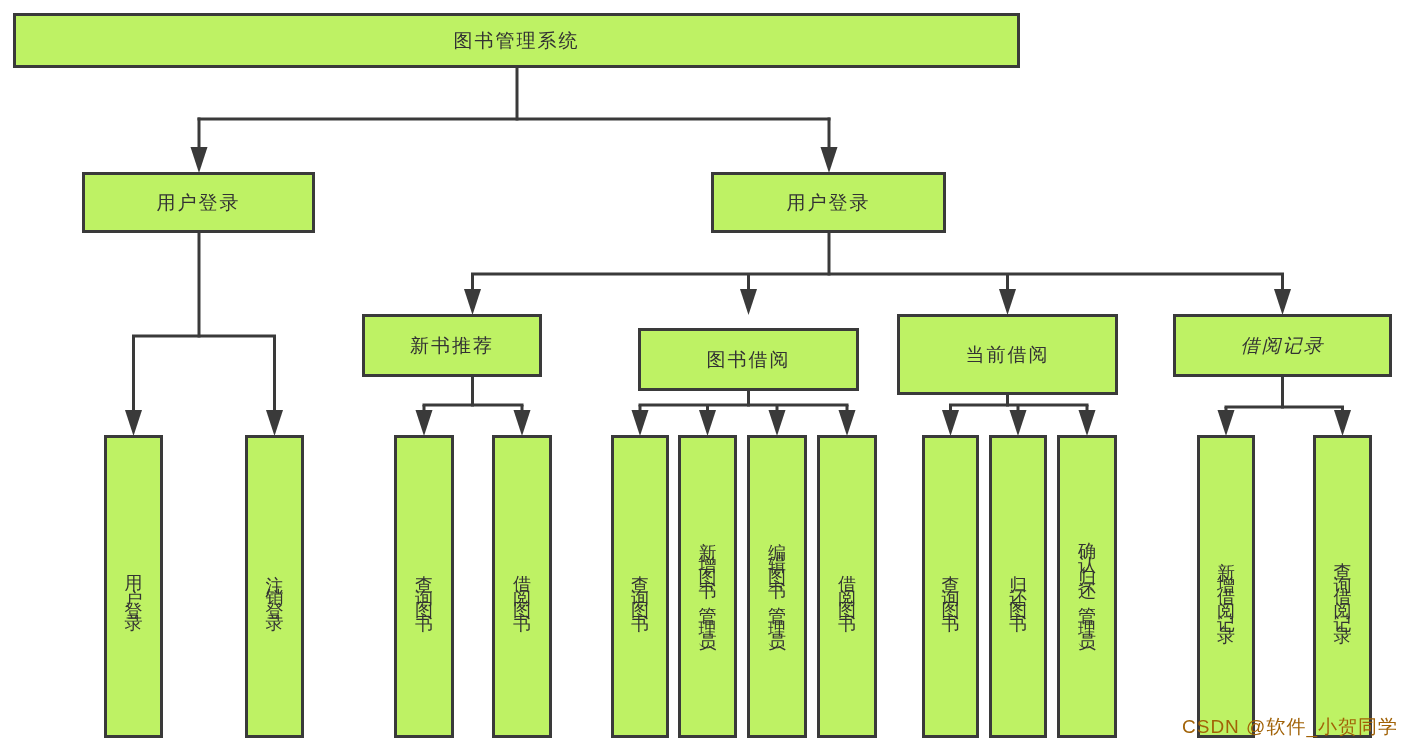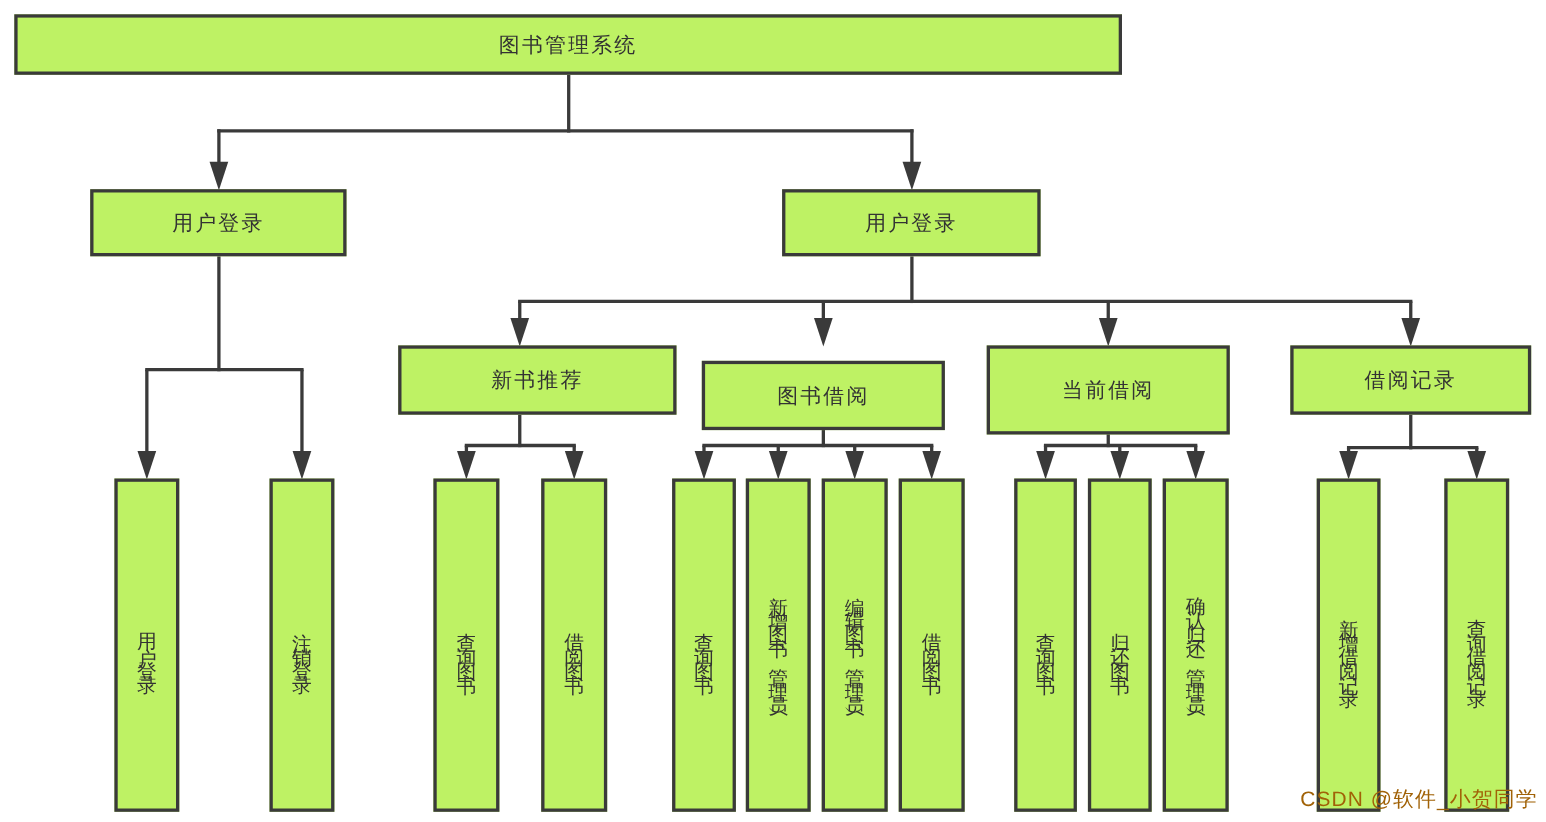--- a/index.html
+++ b/index.html
@@ -122,30 +122,30 @@
     <span class="lbl">图书管理系统</span>
   </div>
 
   <div class="box" style="left:82px; top:172px; width:233px; height:61px;">
     <span class="lbl">用户登录</span>
   </div>
   <div class="box" style="left:711px; top:172px; width:235px; height:61px;">
     <span class="lbl">用户登录</span>
   </div>
 
-  <div class="box" style="left:362px; top:314px; width:253px; height:63px;">
+  <div class="box" style="left:362px; top:314px; width:180px; height:63px;">
     <span class="lbl">新书推荐</span>
   </div>
   <div class="box" style="left:638px; top:314px; width:221px; height:63px;margin-top:14px;">
     <span class="lbl">图书借阅</span>
   </div>
   <div class="box" style="left:897px; top:314px; width:221px; height:81px;">
     <span class="lbl">当前借阅</span>
   </div>
-  <div class="box" style="left:1173px; top:314px; width:219px; height:63px;">
+  <div class="box" style="left:1173px; top:314px; width:219px; height:63px;font-style:italic;">
     <span class="lbl">借阅记录</span>
   </div>
 
   <div class="box vbox" style="left:104px; top:435px; width:59px; height:303px;">
     <span class="lbl">用户登录</span>
   </div>
   <div class="box vbox" style="left:245px; top:435px; width:59px; height:303px;">
     <span class="lbl">注销登录</span>
   </div>
 

